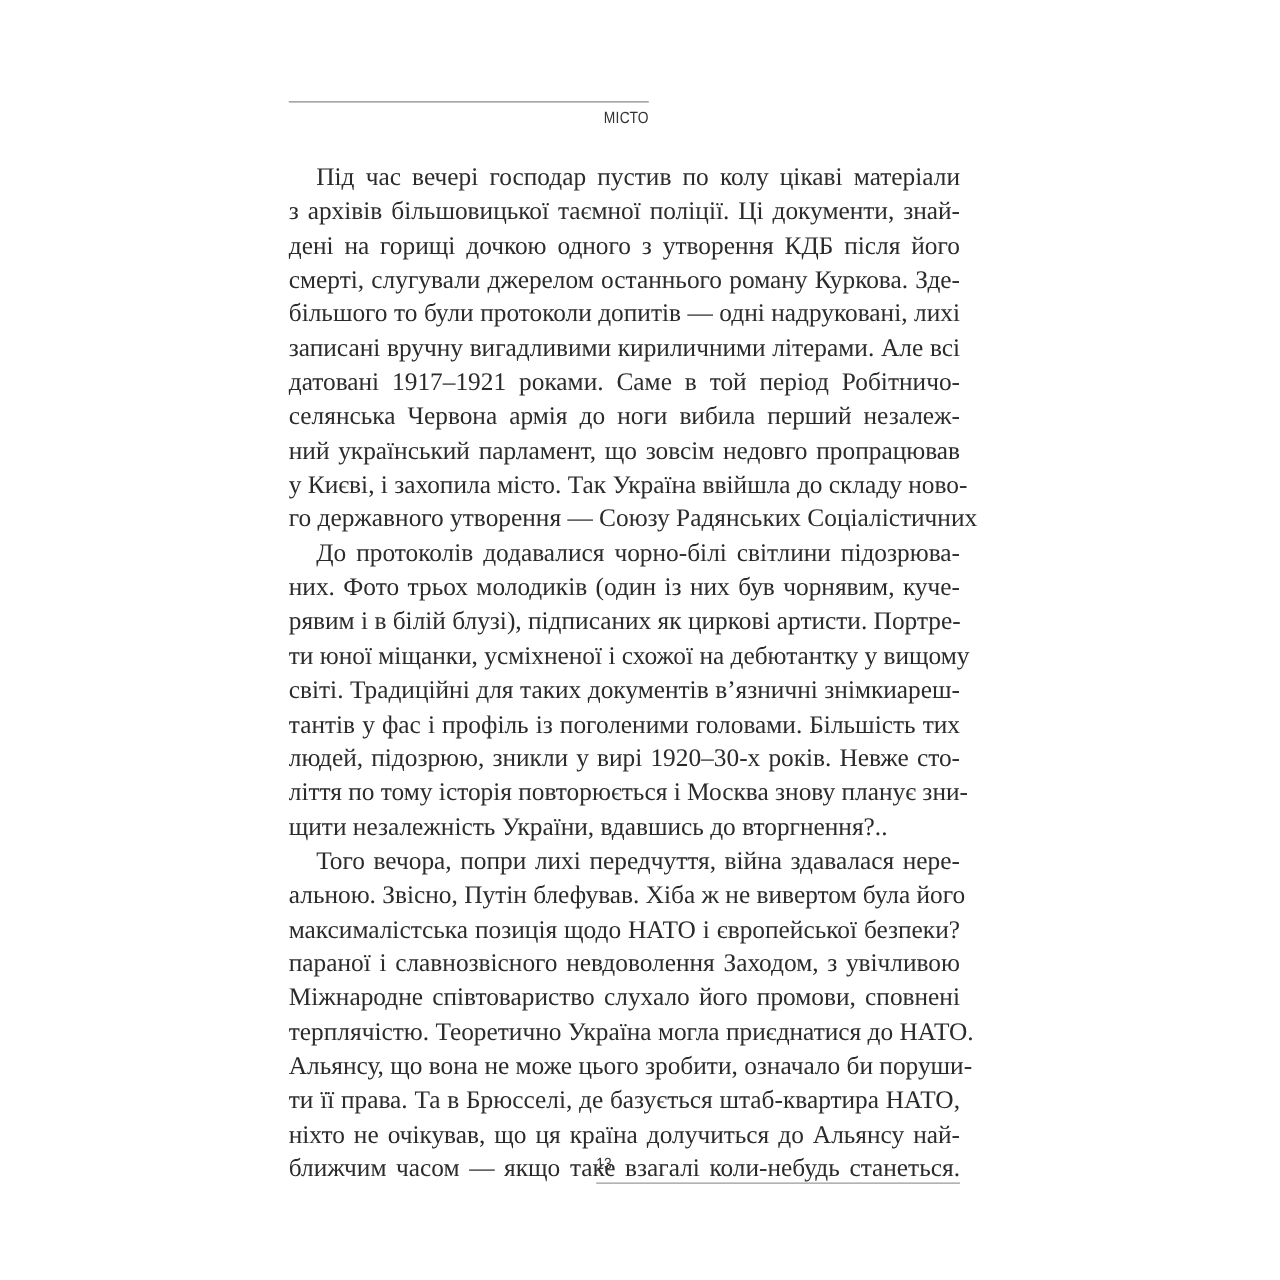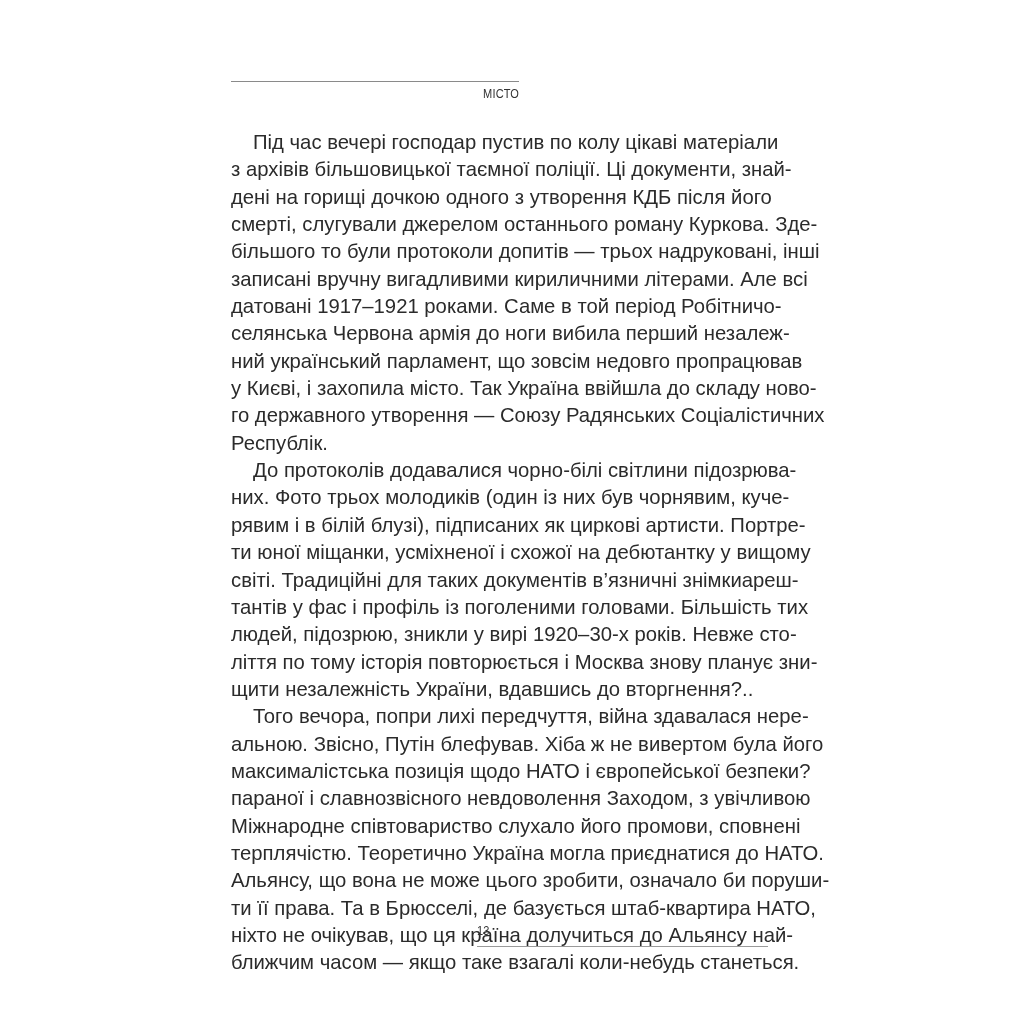--- a/index.html
+++ b/index.html
@@ -2,49 +2,48 @@
 <html><head>
 <meta charset="utf-8">
 <style>
   html, body { margin:0; padding:0; background:#ffffff; }
   body { width:1024px; height:1024px; position:relative; overflow:hidden; }
   .page { position:absolute; left:0; top:0; width:932px; height:1024px; background:#fff;padding-left:44px; }
   .header-rule { position:absolute; left:231px; top:81px; width:288px; height:0; border-top:1px solid #8a8a8a; }
   .running-head { position:absolute; left:231px; width:288px; top:86px; text-align:right;
     font-family:"Liberation Sans", sans-serif; font-size:13px; letter-spacing:0.3px; color:#333; transform:scaleX(0.85); transform-origin:right; }
   .text-block { position:absolute; left:231px; top:129px; width:537px;
-    font-family:Liberation Sans, sans-serif; font-size:20.3px; line-height:27.35px; color:#2b2b2b; }
+    font-family:Liberation Serif, serif; font-size:20.3px; line-height:27.35px; color:#2b2b2b; }
   .line { display:block; white-space:nowrap; text-align:justify; text-align-last:justify; height:27.35px; }
   .line.last { text-align-last:left; }
   .line.indent { padding-left:22px; }
   .page-number { position:absolute; left:477px; top:923px; font-family:"Liberation Sans", sans-serif;
     font-size:13px; color:#333; transform:scaleX(0.85); transform-origin:left; }
   .footer-rule { position:absolute; left:477px; top:946px; width:291px; height:0; border-top:1px solid #9a9a9a; }
 </style>
 </head>
 <body>
 
 <div class="page">
   <div class="header-rule"></div>
   <div class="running-head">МІСТО</div>
 
   <div class="text-block">
 
     <span class="line indent">Під час вечері господар пустив по колу цікаві матеріали</span>
     <span class="line">з архівів більшовицької таємної поліції. Ці документи, знай-</span>
     <span class="line">дені на горищі дочкою одного з утворення КДБ після його</span>
     <span class="line">смерті, слугували джерелом останнього роману Куркова. Зде-</span>
-    <span class="line">більшого то були протоколи допитів — трьох надруковані, інші</span>
+    <span class="line">більшого то були протоколи допитів — одні надруковані, лихі</span>
     <span class="line">записані вручну вигадливими кириличними літерами. Але всі</span>
     <span class="line">датовані 1917–1921 роками. Саме в той період Робітничо-</span>
     <span class="line">селянська Червона армія до ноги вибила перший незалеж-</span>
     <span class="line">ний український парламент, що зовсім недовго пропрацював</span>
     <span class="line">у Києві, і захопила місто. Так Україна ввійшла до складу ново-</span>
     <span class="line">го державного утворення — Союзу Радянських Соціалістичних</span>
-    <span class="line last">Республік.</span>
 
     <span class="line indent">До протоколів додавалися чорно-білі світлини підозрюва-</span>
     <span class="line">них. Фото трьох молодиків (один із них був чорнявим, куче-</span>
     <span class="line">рявим і в білій блузі), підписаних як циркові артисти. Портре-</span>
     <span class="line">ти юної міщанки, усміхненої і схожої на дебютантку у вищому</span>
     <span class="line">світі. Традиційні для таких документів в’язничні знімкиареш-</span>
     <span class="line">тантів у фас і профіль із поголеними головами. Більшість тих</span>
     <span class="line">людей, підозрюю, зникли у вирі 1920–30-х років. Невже сто-</span>
     <span class="line">ліття по тому історія повторюється і Москва знову планує зни-</span>
     <span class="line last">щити незалежність України, вдавшись до вторгнення?..</span>

